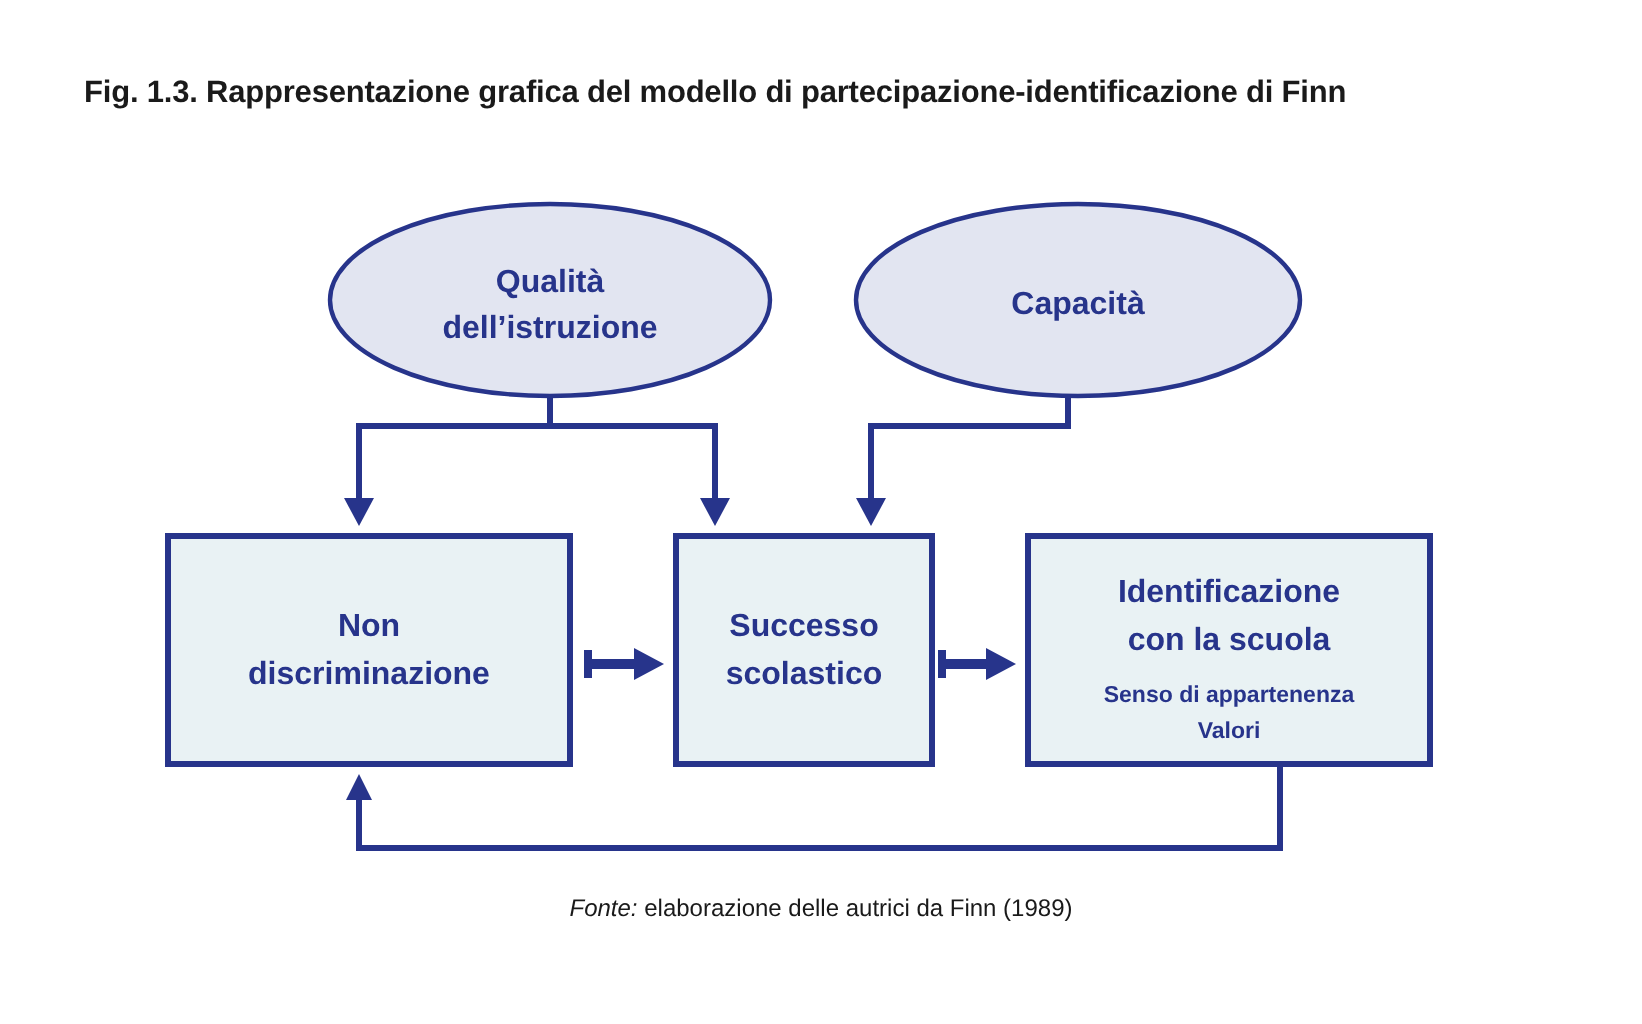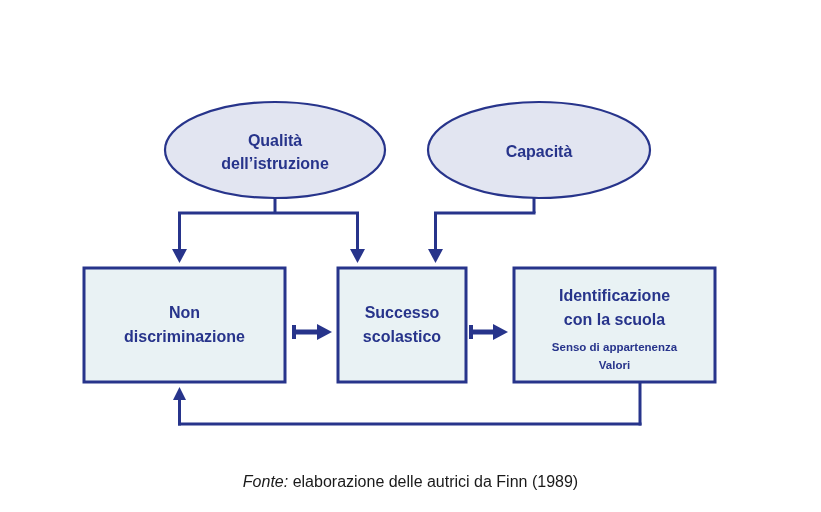--- a/index.html
+++ b/index.html
@@ -42,35 +42,36 @@
     font-weight: bold;
     text-anchor: middle;
     dominant-baseline: middle;
   }
   .ellipse-label { font-size: 16px; }
   .box-label { font-size: 16px; }
   .box-sub { font-size: 11.5px; }
   .fig-caption {
     position: absolute;
     left: 0;
-    top: 473px;
+    top: 447px;
     width: 821px;
     text-align: center;
-    font-size: 16px;
+    font-size: 12px;
     color: #1a1a1a;
   }
   .fig-caption .src-word {
     font-style: italic;
   }
 </style>
 </head>
 <body>
 
 <div id="figure-root">
 
+  <div class="fig-title">Fig. 1.3. Rappresentazione grafica del modello di partecipazione-identificazione di Finn</div>
 
   <svg class="diagram-svg" width="821" height="440" viewBox="0 0 821 440">
 
     <g>
 
       <line x1="275" y1="198" x2="275" y2="213" stroke="#27348b" stroke-width="3"></line>
 
       <line x1="178" y1="213" x2="359" y2="213" stroke="#27348b" stroke-width="3"></line>
 
       <line x1="179.5" y1="213" x2="179.5" y2="252" stroke="#27348b" stroke-width="3"></line>

